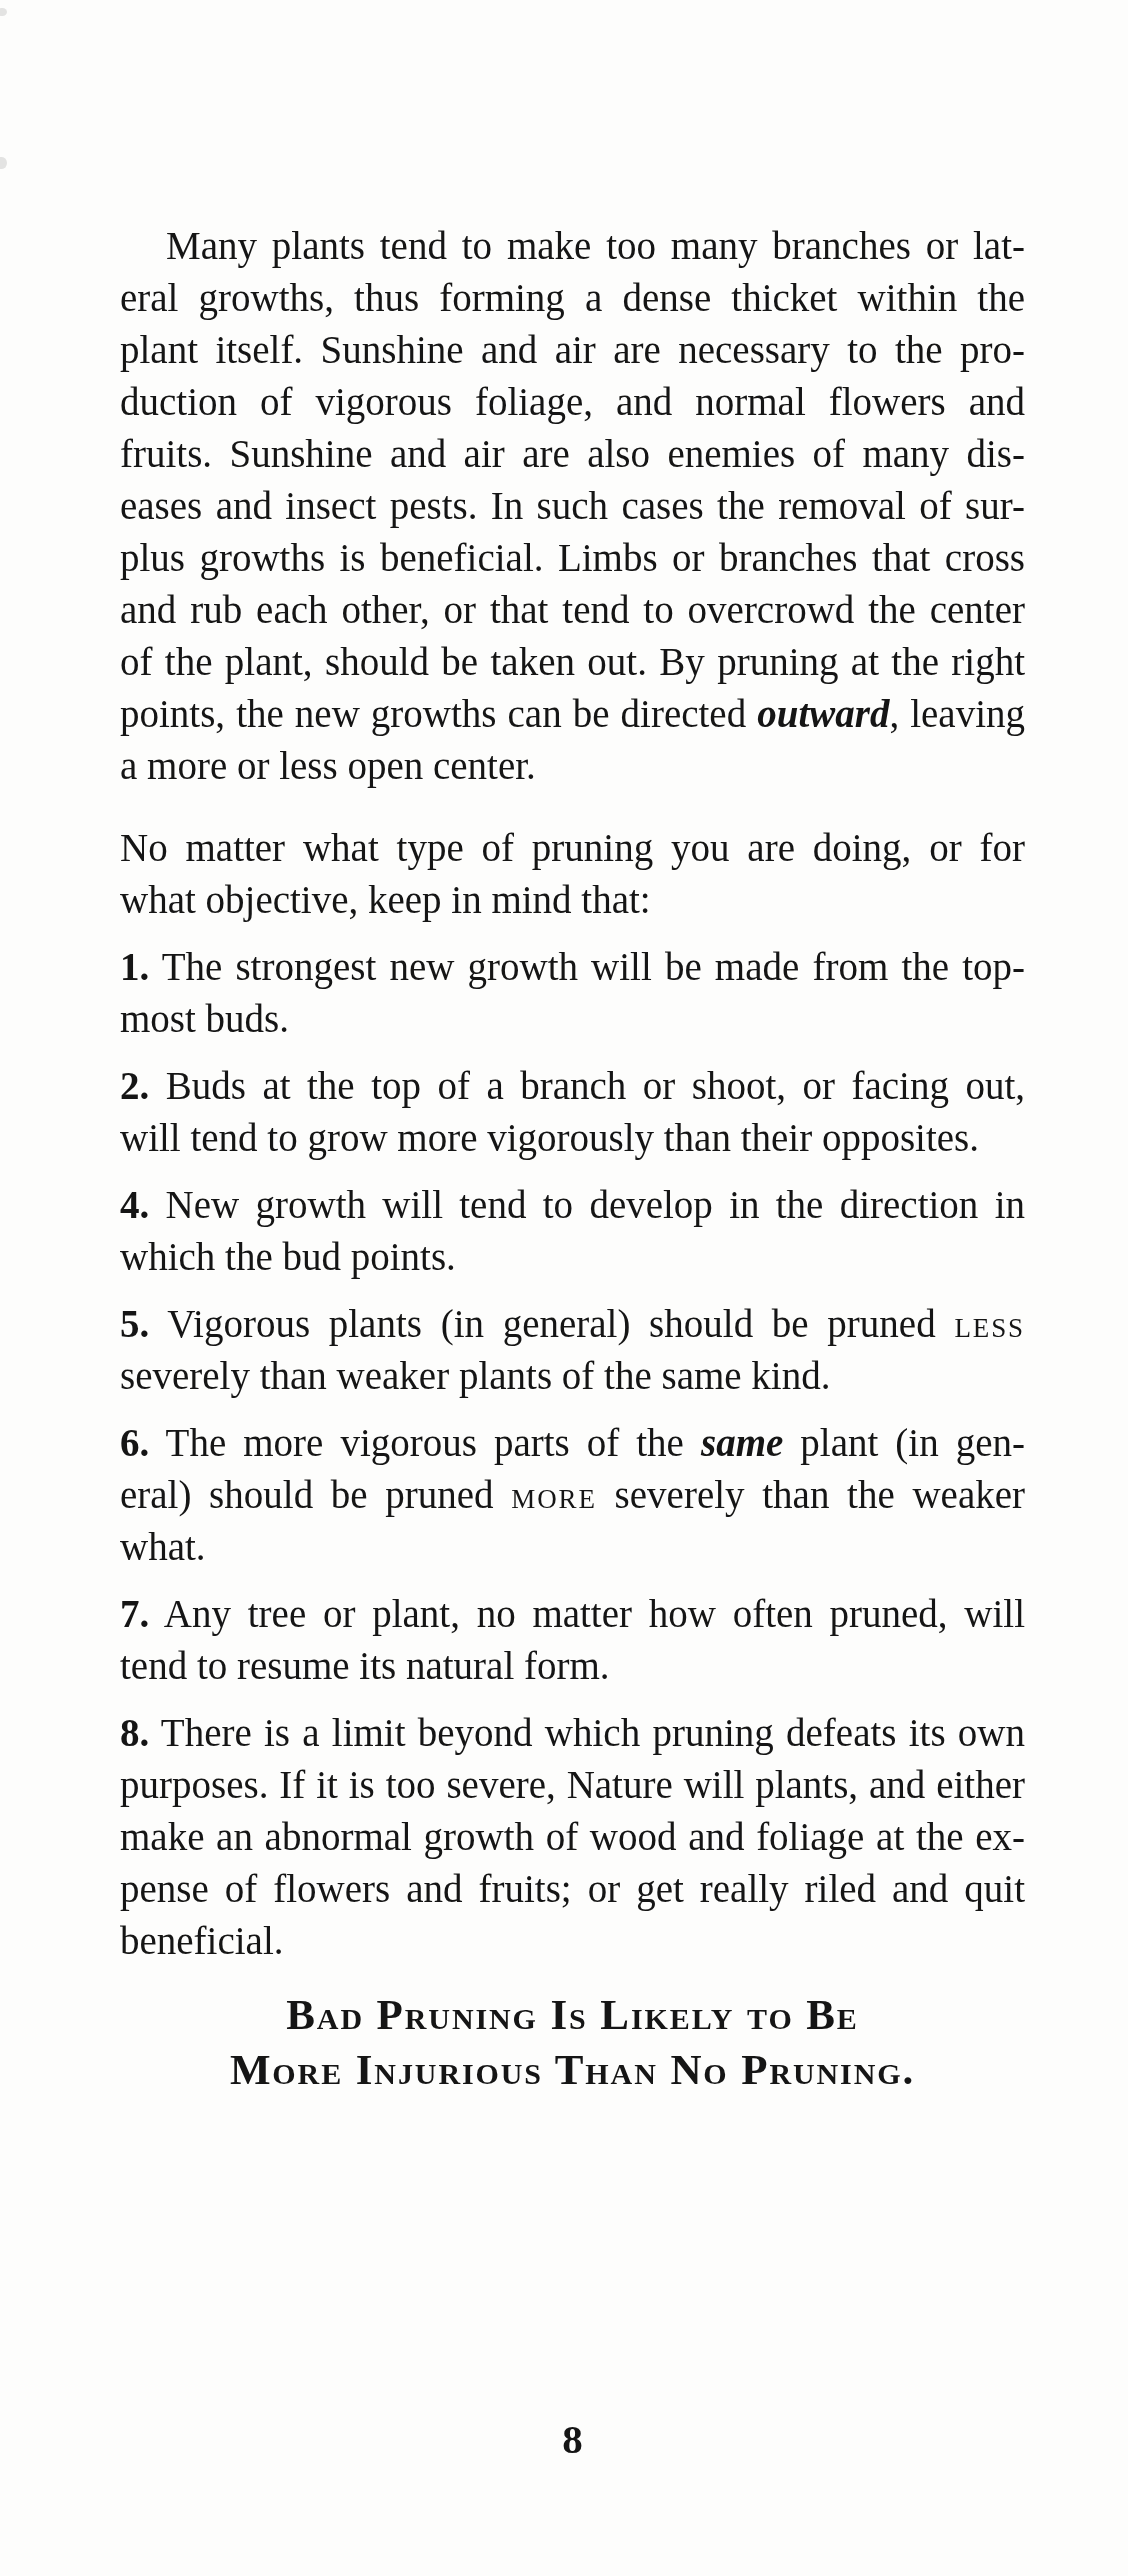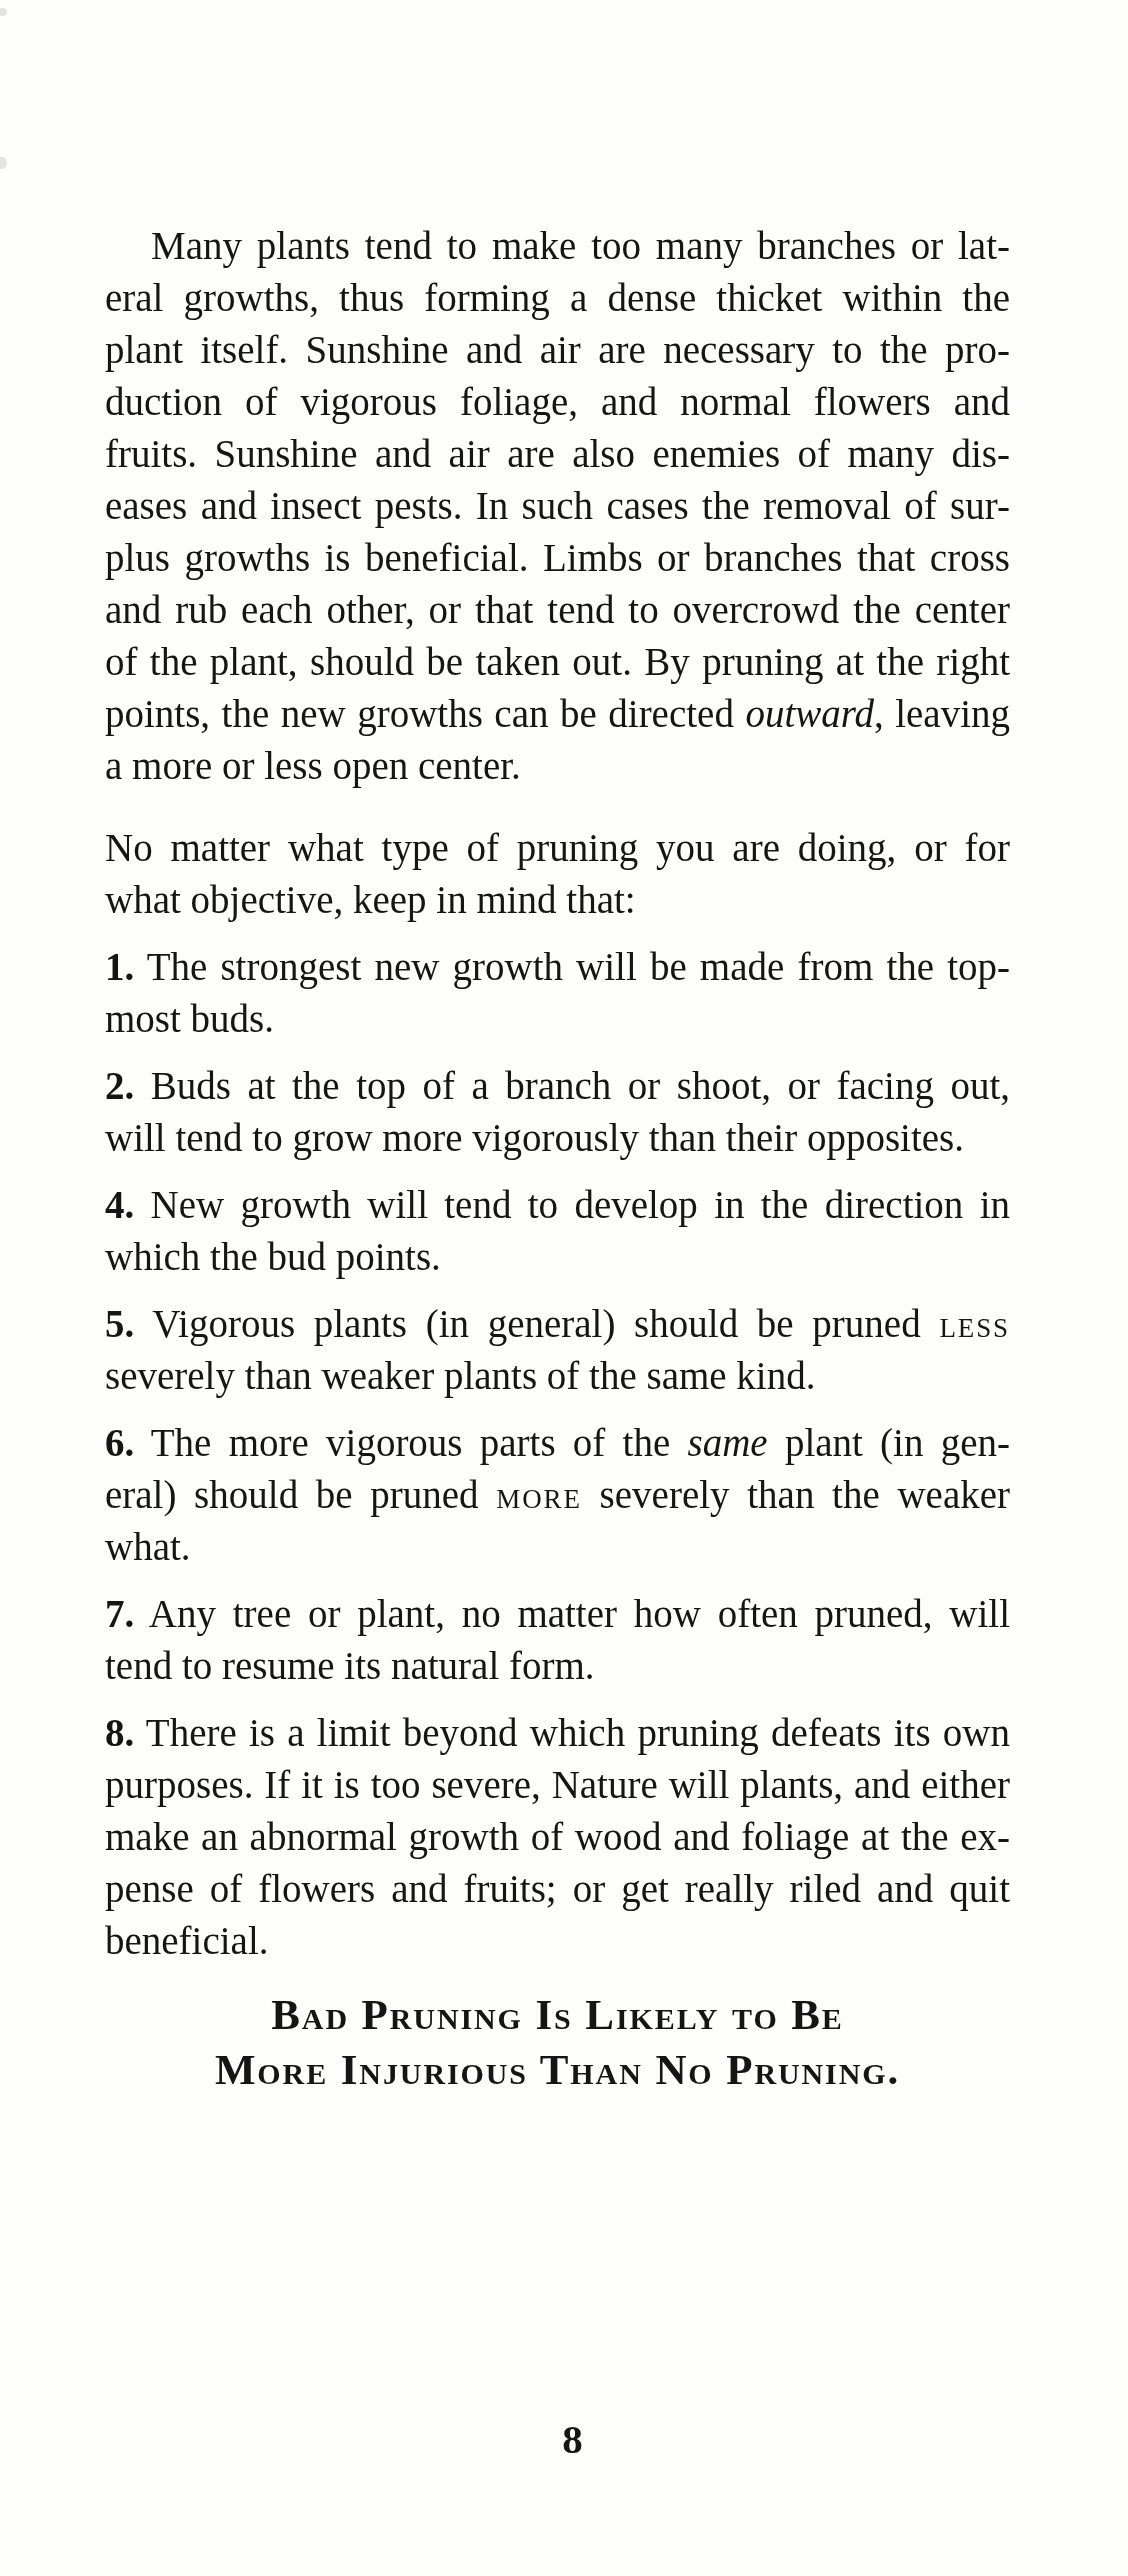--- a/index.html
+++ b/index.html
@@ -7,33 +7,33 @@
     width: 1129px;
     height: 2576px;
     position: relative;
     background: #fdfdfc;
     color: #151515;
     font-family: "Liberation Serif", serif;
     overflow: hidden;
   }
   .text-block {
     position: absolute;
-    left: 105px;
+    left: 120px;
     top: 220px;
     width: 905px;
     font-size: 39px;
   }
   .line {
     line-height: 52px;
     text-align: justify;
     text-align-last: justify;
   }
   .line.end { text-align-last: left; }
   .opening .line:first-child { text-indent: 46px; }
-  .s-i { font-style: italic; }
+  .s-i { font-style: italic; font-weight: bold; }
   .s-b { font-weight: bold; }
   .s-c { font-variant: small-caps; letter-spacing: 1.9px; }
   .heading {
     margin-top: 13.3px;
     text-align: center;
     font-weight: bold;
     font-size: 52px;
     line-height: 55px;
     letter-spacing: 0.9px;
   }

